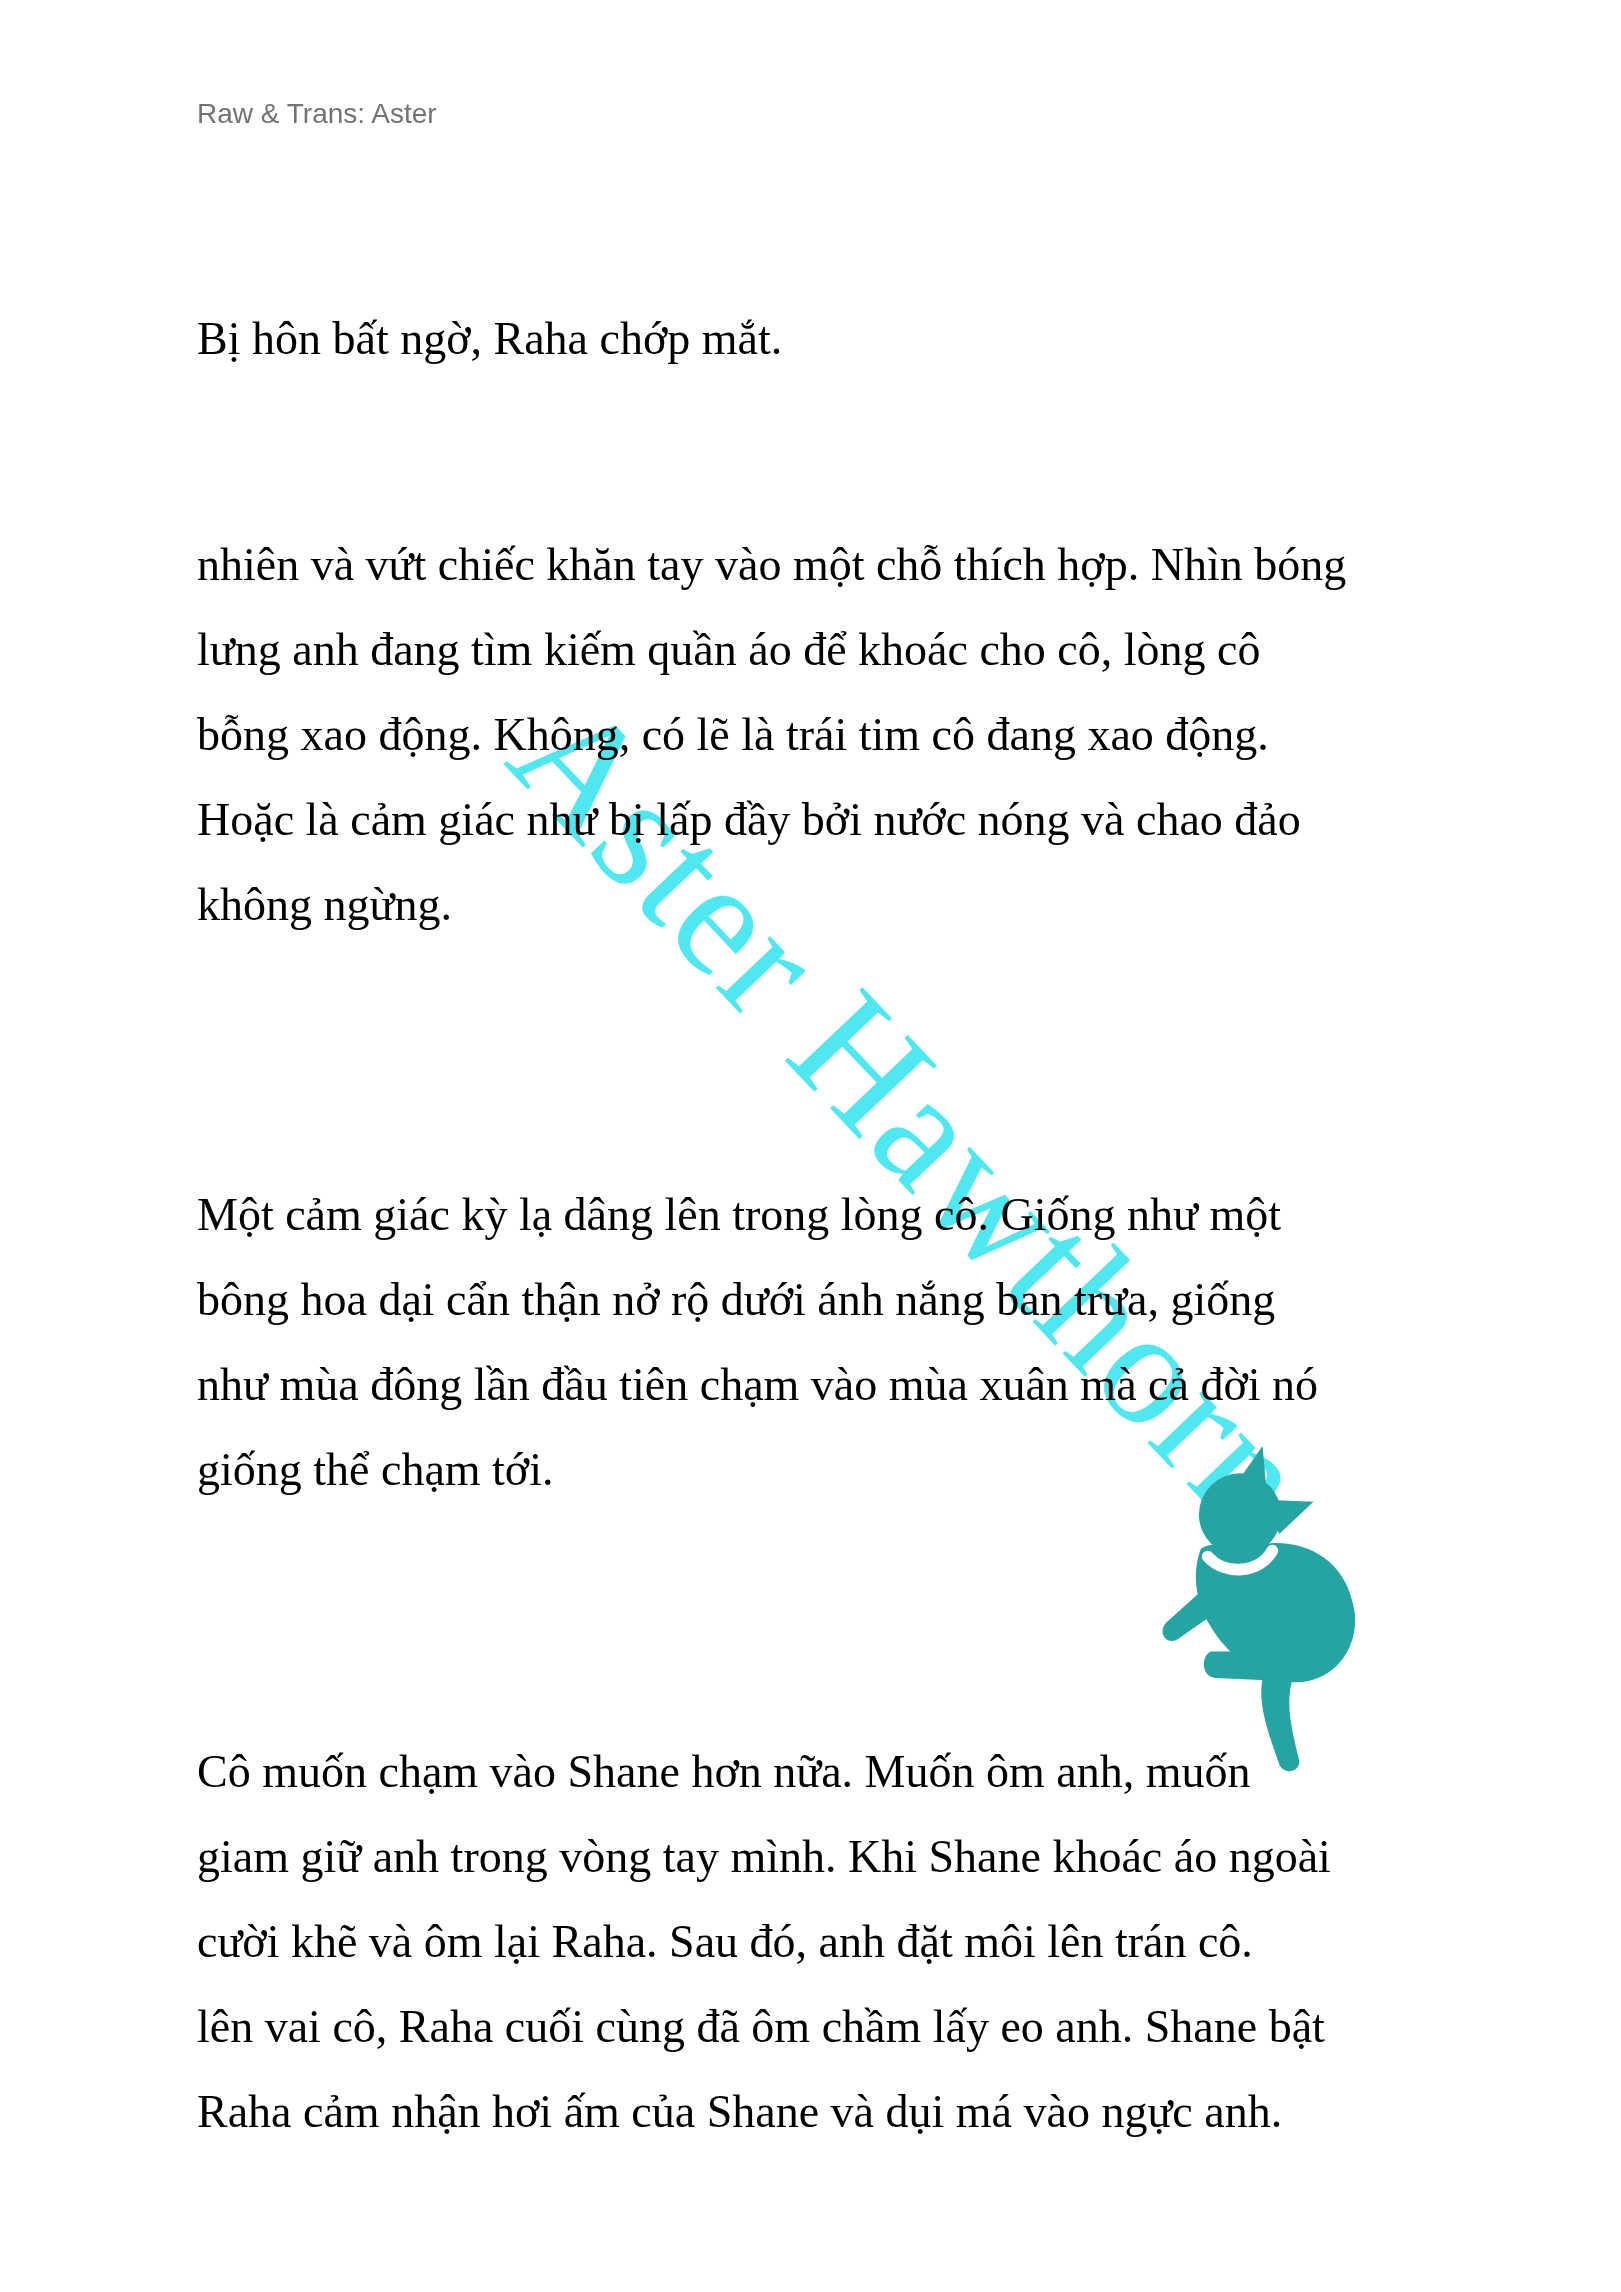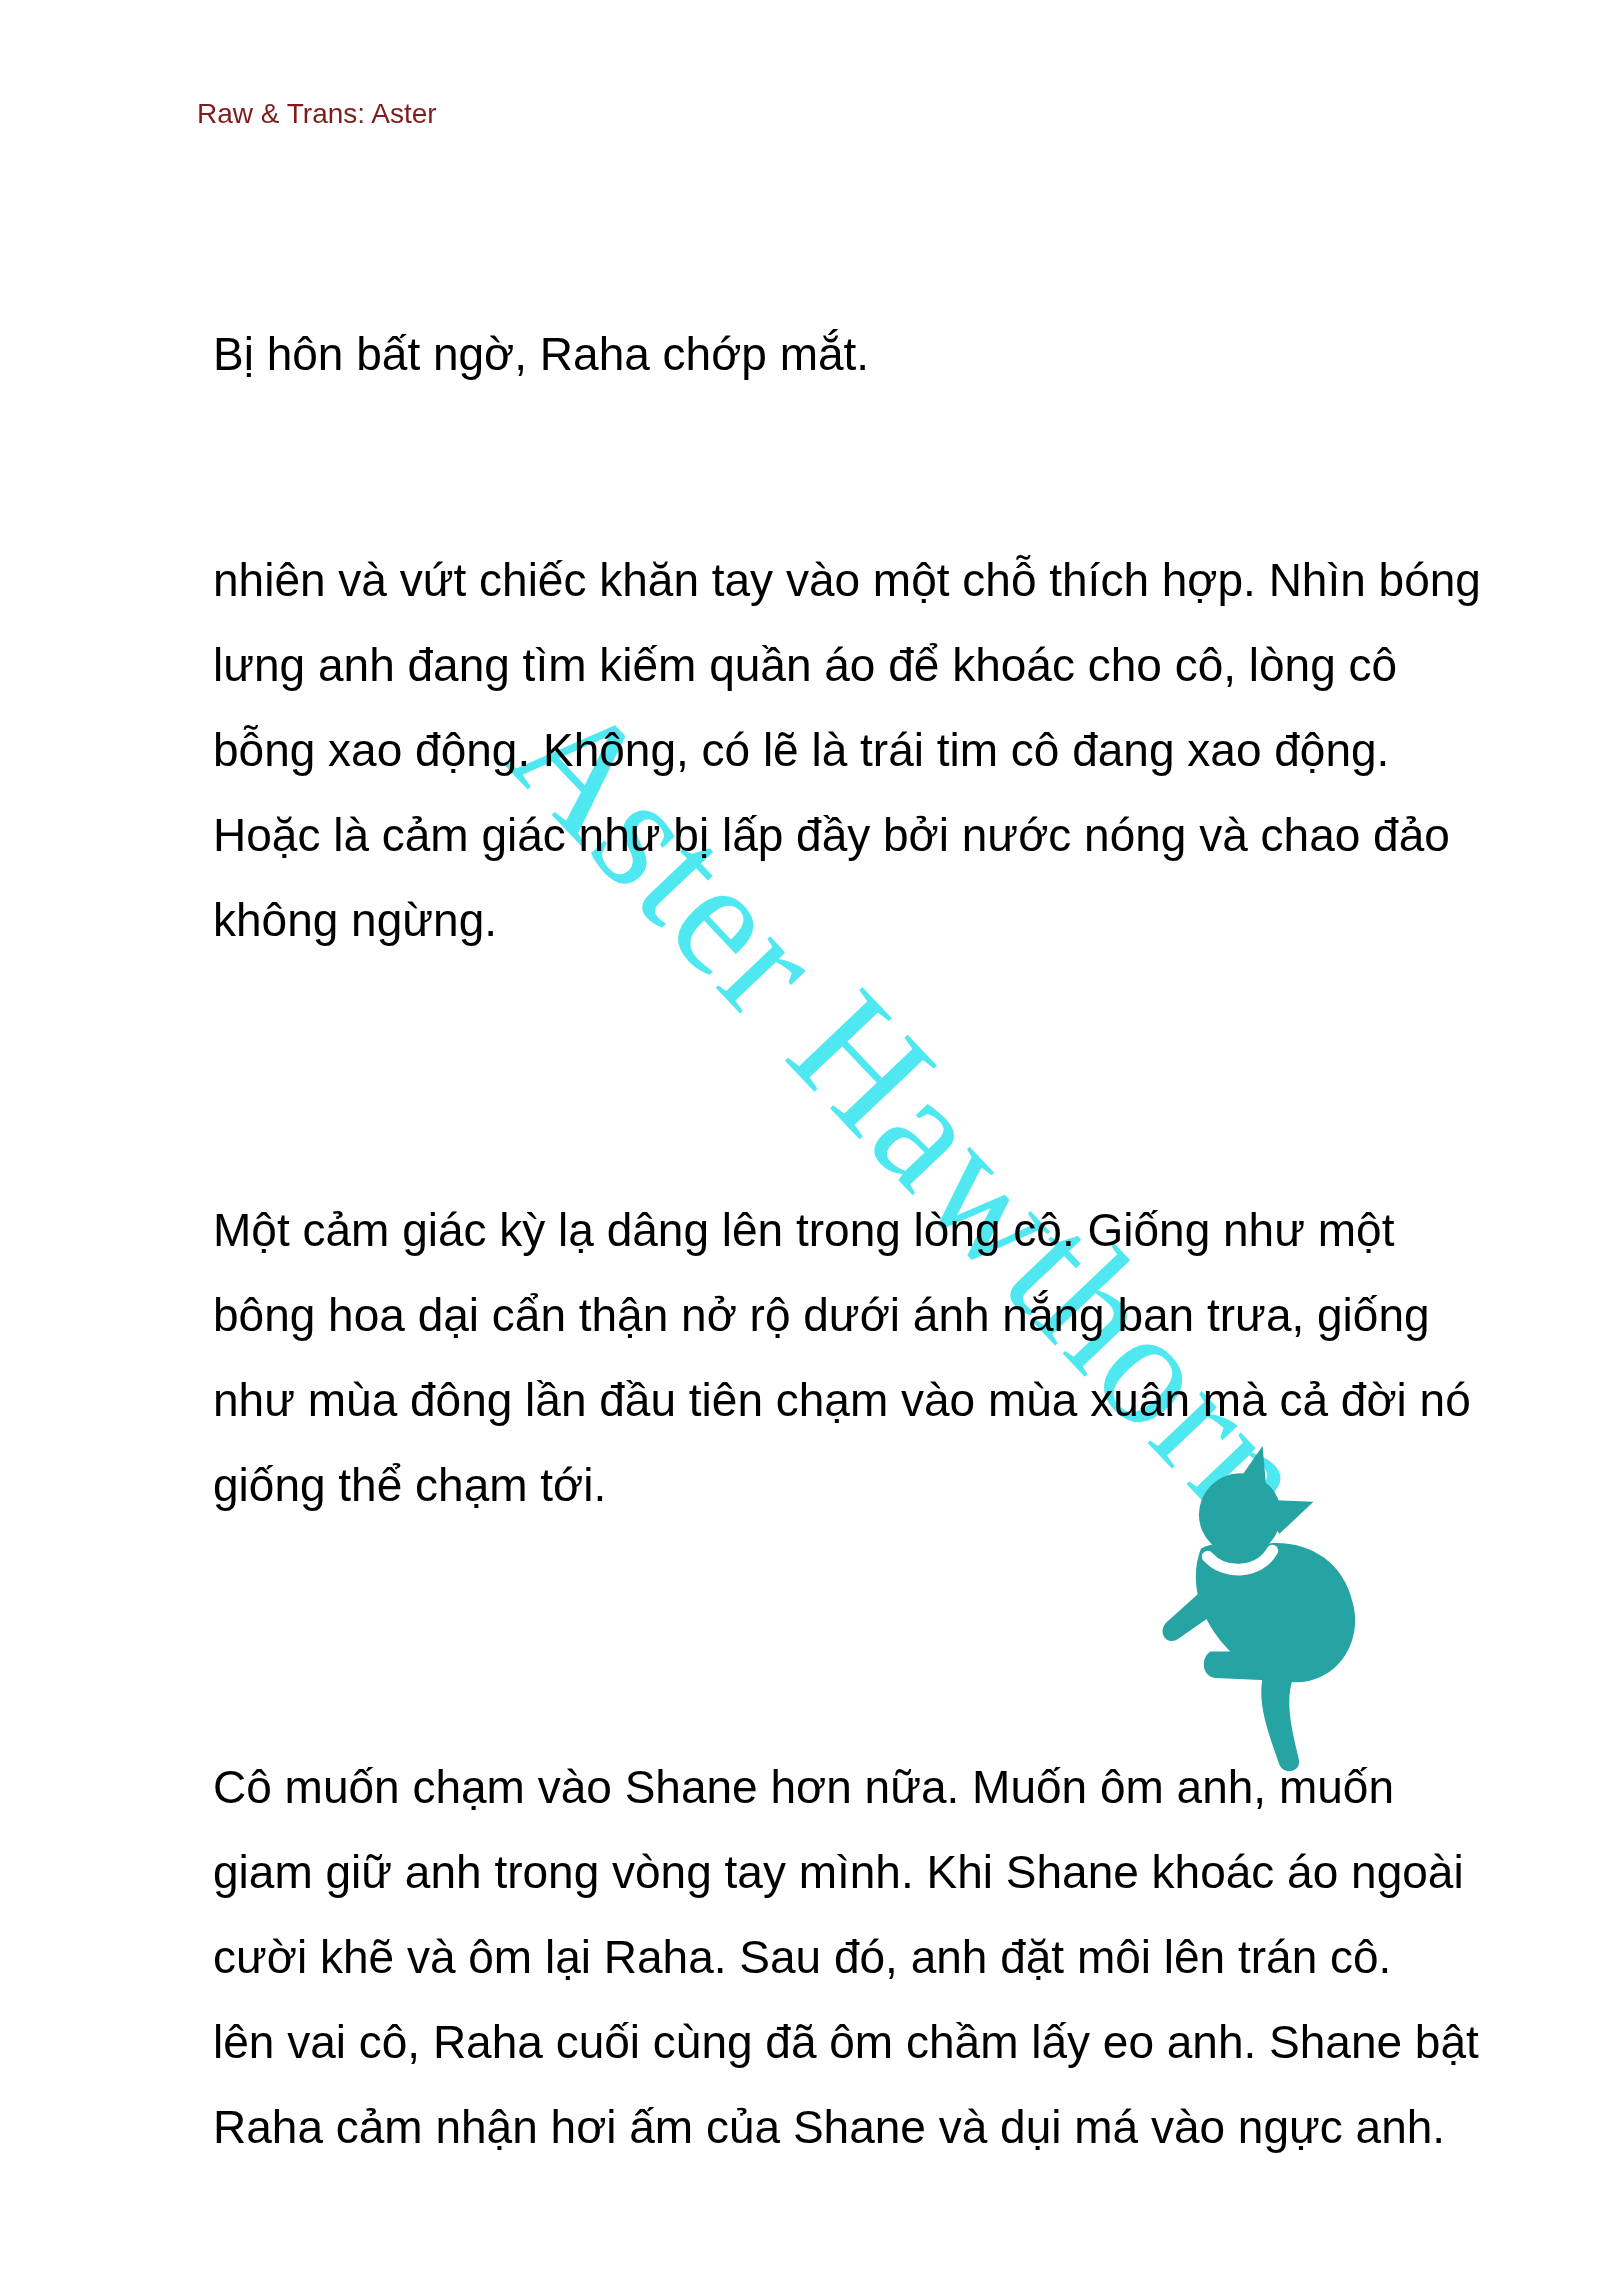--- a/index.html
+++ b/index.html
@@ -1,25 +1,25 @@
 <!DOCTYPE html>
 <html><head>
 <meta charset="utf-8">
 <style>
   html, body { margin: 0; padding: 0; background: #ffffff; }
   body { width: 1621px; height: 2293px; position: relative; overflow: hidden; }
   .page { position: absolute; left: 0; top: 0; width: 1621px; height: 2293px; background: #fff; }
   .header {
     position: absolute; left: 197px; top: 98px;
-    font-family: "Liberation Sans", sans-serif; font-size: 28px; color: #7f1d1d;
+    font-family: "Liberation Sans", sans-serif; font-size: 28px; color: #737373;
     white-space: nowrap;
   }
   .para {
-    position: absolute; left: 197px; margin: 16px;
-    font-family: Liberation Sans, sans-serif; font-size: 46px; line-height: 85px;
+    position: absolute; left: 197px; margin: 0;
+    font-family: Liberation Serif, serif; font-size: 46px; line-height: 85px;
     color: #000; white-space: nowrap; z-index: 2;
   }
   .para .line { display: block; }
   .watermark {
     position: absolute; left: 176px; top: 1019px;
     font-family: "Liberation Serif", serif; font-size: 163px; color: #50e8f0;
     white-space: nowrap; transform-origin: 0 0; transform: rotate(46.5deg) translate(39px,-549px);
     z-index: 1; letter-spacing: 2px; line-height: 1;
   }
   .cat { position: absolute; left: 1147px; top: 1441px; width: 235px; height: 333px; z-index: 3; }

